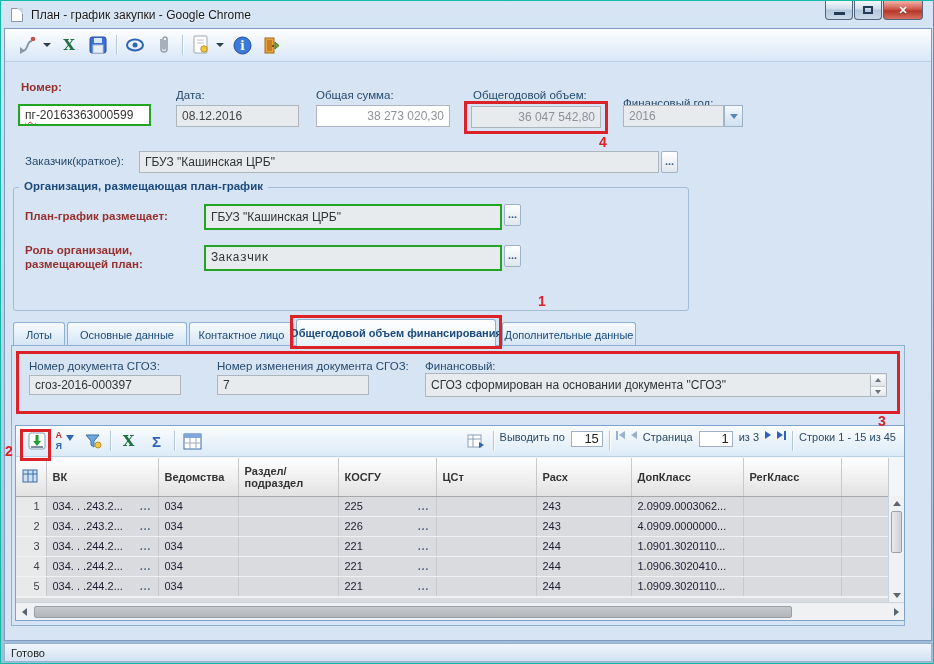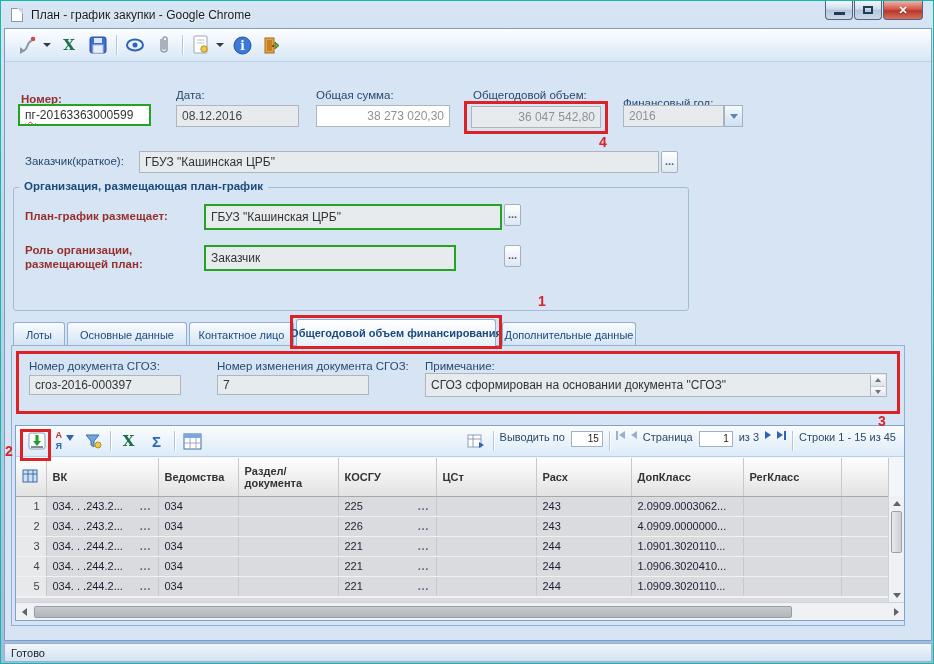--- a/index.html
+++ b/index.html
@@ -93,21 +93,21 @@
   .gridbar { position:absolute; left:15px; top:425px; width:888px; height:31px;
     background:linear-gradient(#fafcfe,#dcebf8); border-bottom:1px solid #bad1e8;
     display:flex; align-items:center; padding:0 8px 0 10px; gap:7px; }
   .gico { width:21px; height:21px; display:flex; align-items:center; justify-content:center; }
   .sorticon { position:relative; width:18px; height:20px; font-size:9px; font-weight:bold; line-height:9px; }
   .sorticon .a { position:absolute; left:0; top:0; color:#c03030; font-style:normal; }
   .sorticon .ya { position:absolute; left:0; bottom:0; color:#2f63b8; font-style:normal; }
   .sorticon .dn { position:absolute; right:0; top:4px; width:0; height:0;
     border-left:4px solid transparent; border-right:4px solid transparent; border-top:6px solid #2f63b8; }
   .pgr { margin-left:auto; display:flex; align-items:flex-start; gap:6px; font-size:11px; color:#2d4a66; }
-  .pginput { height:16px; background:#fff; border:1px solid #9fb2c4; font-size:10px;
+  .pginput { height:16px; background:#fff; border:1px solid #9fb2c4; font-size:13px;
     display:flex; align-items:center; justify-content:flex-end; color:#222; padding:0 3px; }
   .pgbtn { display:flex; align-items:center; gap:1px; color:#2f63b8; }
   .pgbtn.dis { color:#9ab0cc; }
   .tri-l { width:0; height:0; border-top:4px solid transparent; border-bottom:4px solid transparent;
     border-right:6px solid currentColor; }
   .tri-r { width:0; height:0; border-top:4px solid transparent; border-bottom:4px solid transparent;
     border-left:6px solid currentColor; }
   .pbar { width:2px; height:9px; background:currentColor; }
 
   table.grid { position:absolute; left:15px; top:457px; width:872px; border-collapse:collapse;
@@ -229,21 +229,21 @@
     <span class="tbico">
       <svg width="18" height="19">
         <rect x="3" y="2" width="9" height="15" fill="#e8a33d" stroke="#a06a1e"></rect>
         <rect x="5" y="4" width="5" height="11" fill="#c87f2a"></rect>
         <circle cx="11" cy="10" r="1" fill="#5a3a10"></circle>
         <path d="M13 6 l4 3.5 -4 3.5 z" fill="#7a9e3f" stroke="#567a20"></path>
       </svg>
     </span>
   </div>
 
-  <div class="lbl req" style="left:20px; top:92px;">Номер:</div>
+  <div class="lbl req" style="left:20px; top:80px;">Номер:</div>
   <div class="fld white green" style="left:17px; top:103px; width:133px;">
     <span class="misspell">пг</span>
       <span>-20163363000599</span>
   </div>
   <div class="lbl" style="left:175px; top:88px;">Дата:</div>
   <div class="fld" style="left:175px; top:104px; width:123px; color:#444;">08.12.2016</div>
   <div class="lbl" style="left:315px; top:88px;text-align:center;">Общая сумма:</div>
   <div class="fld white numv" style="left:315px; top:104px; width:134px;">38 273 020,30</div>
   <div class="lbl" style="left:472px; top:88px;">Общегодовой объем:</div>
   <div class="fld numv" style="left:470px; top:105px; width:130px;">36 047 542,80</div>
@@ -257,35 +257,35 @@
   <div class="fld" style="left:138px; top:150px; width:520px;">ГБУЗ "Кашинская ЦРБ"</div>
   <div class="btn-more" style="left:660px; top:150px;">...</div>
 
   <div class="groupbox"></div>
   <div class="legend">Организация, размещающая план-график</div>
   <div class="lbl req" style="left:24px; top:209px;">План-график размещает:</div>
   <div class="fld green" style="left:203px; top:203px; width:298px; height:26px;">ГБУЗ "Кашинская ЦРБ"</div>
   <div class="btn-more" style="left:503px; top:203px;">...</div>
   <div class="lbl req" style="left:24px; top:243px;">Роль организации,</div>
   <div class="lbl req" style="left:24px; top:257px;">размещающей план:</div>
-  <div class="fld green" style="left:203px; top:244px; width:252px; height:26px;">Заказчик</div>
+  <div class="fld green" style="left:203px; top:244px; width:298px; height:26px;font-family:Liberation Mono, monospace;">Заказчик</div>
   <div class="btn-more" style="left:503px; top:244px;">...</div>
 
   <div class="tab" style="left:12px; width:52px;">Лоты</div>
   <div class="tab" style="left:66px; width:120px;">Основные данные</div>
   <div class="tab" style="left:188px; width:105px;">Контактное лицо</div>
   <div class="tab active" style="left:295px; width:200px;">Общегодовой объем финансирования</div>
   <div class="tab" style="left:501px; width:134px;">Дополнительные данные</div>
   <div class="tabpanel"></div>
 
   <div class="lbl" style="left:28px; top:359px;">Номер документа СГОЗ:</div>
   <div class="fld" style="left:28px; top:374px; width:152px; height:20px;">сгоз-2016-000397</div>
   <div class="lbl" style="left:216px; top:359px;">Номер изменения документа СГОЗ:</div>
   <div class="fld" style="left:216px; top:374px; width:152px; height:20px;">7</div>
-  <div class="lbl" style="left:424px; top:359px;">Примечание:</div>
+  <div class="lbl" style="left:424px; top:359px;">Финансовый:</div>
   <div class="fld" style="left:424px; top:372px; width:462px; height:24px; padding-right:20px;">
     <span>СГОЗ сформирован на основании документа "СГОЗ"</span>
     <span class="spinner">
       <div>
           <i class="sp-up"></i>
         </div>
       <div>
           <i class="sp-dn"></i>
         </div>
     </span>
@@ -388,21 +388,21 @@
           <rect x="1" y="1" width="14" height="12" fill="#cfe0f4" stroke="#3a6ea5"></rect>
           <line x1="1" y1="5" x2="15" y2="5" stroke="#3a6ea5"></line>
           <line x1="6" y1="1" x2="6" y2="13" stroke="#3a6ea5"></line>
           <line x1="11" y1="1" x2="11" y2="13" stroke="#3a6ea5"></line>
         </svg>
       </th>
       <th>ВК</th>
       <th>Ведомства</th>
       <th>
         <span style="display:block">Раздел/</span>
-        <span style="display:block">документа</span>
+        <span style="display:block">подраздел</span>
       </th>
       <th>КОСГУ</th>
       <th>ЦСт</th>
       <th>Расх</th>
       <th>ДопКласс</th>
       <th>РегКласс</th>
       <th></th>
     </tr>
     <tr>
       <td class="num">1</td>

